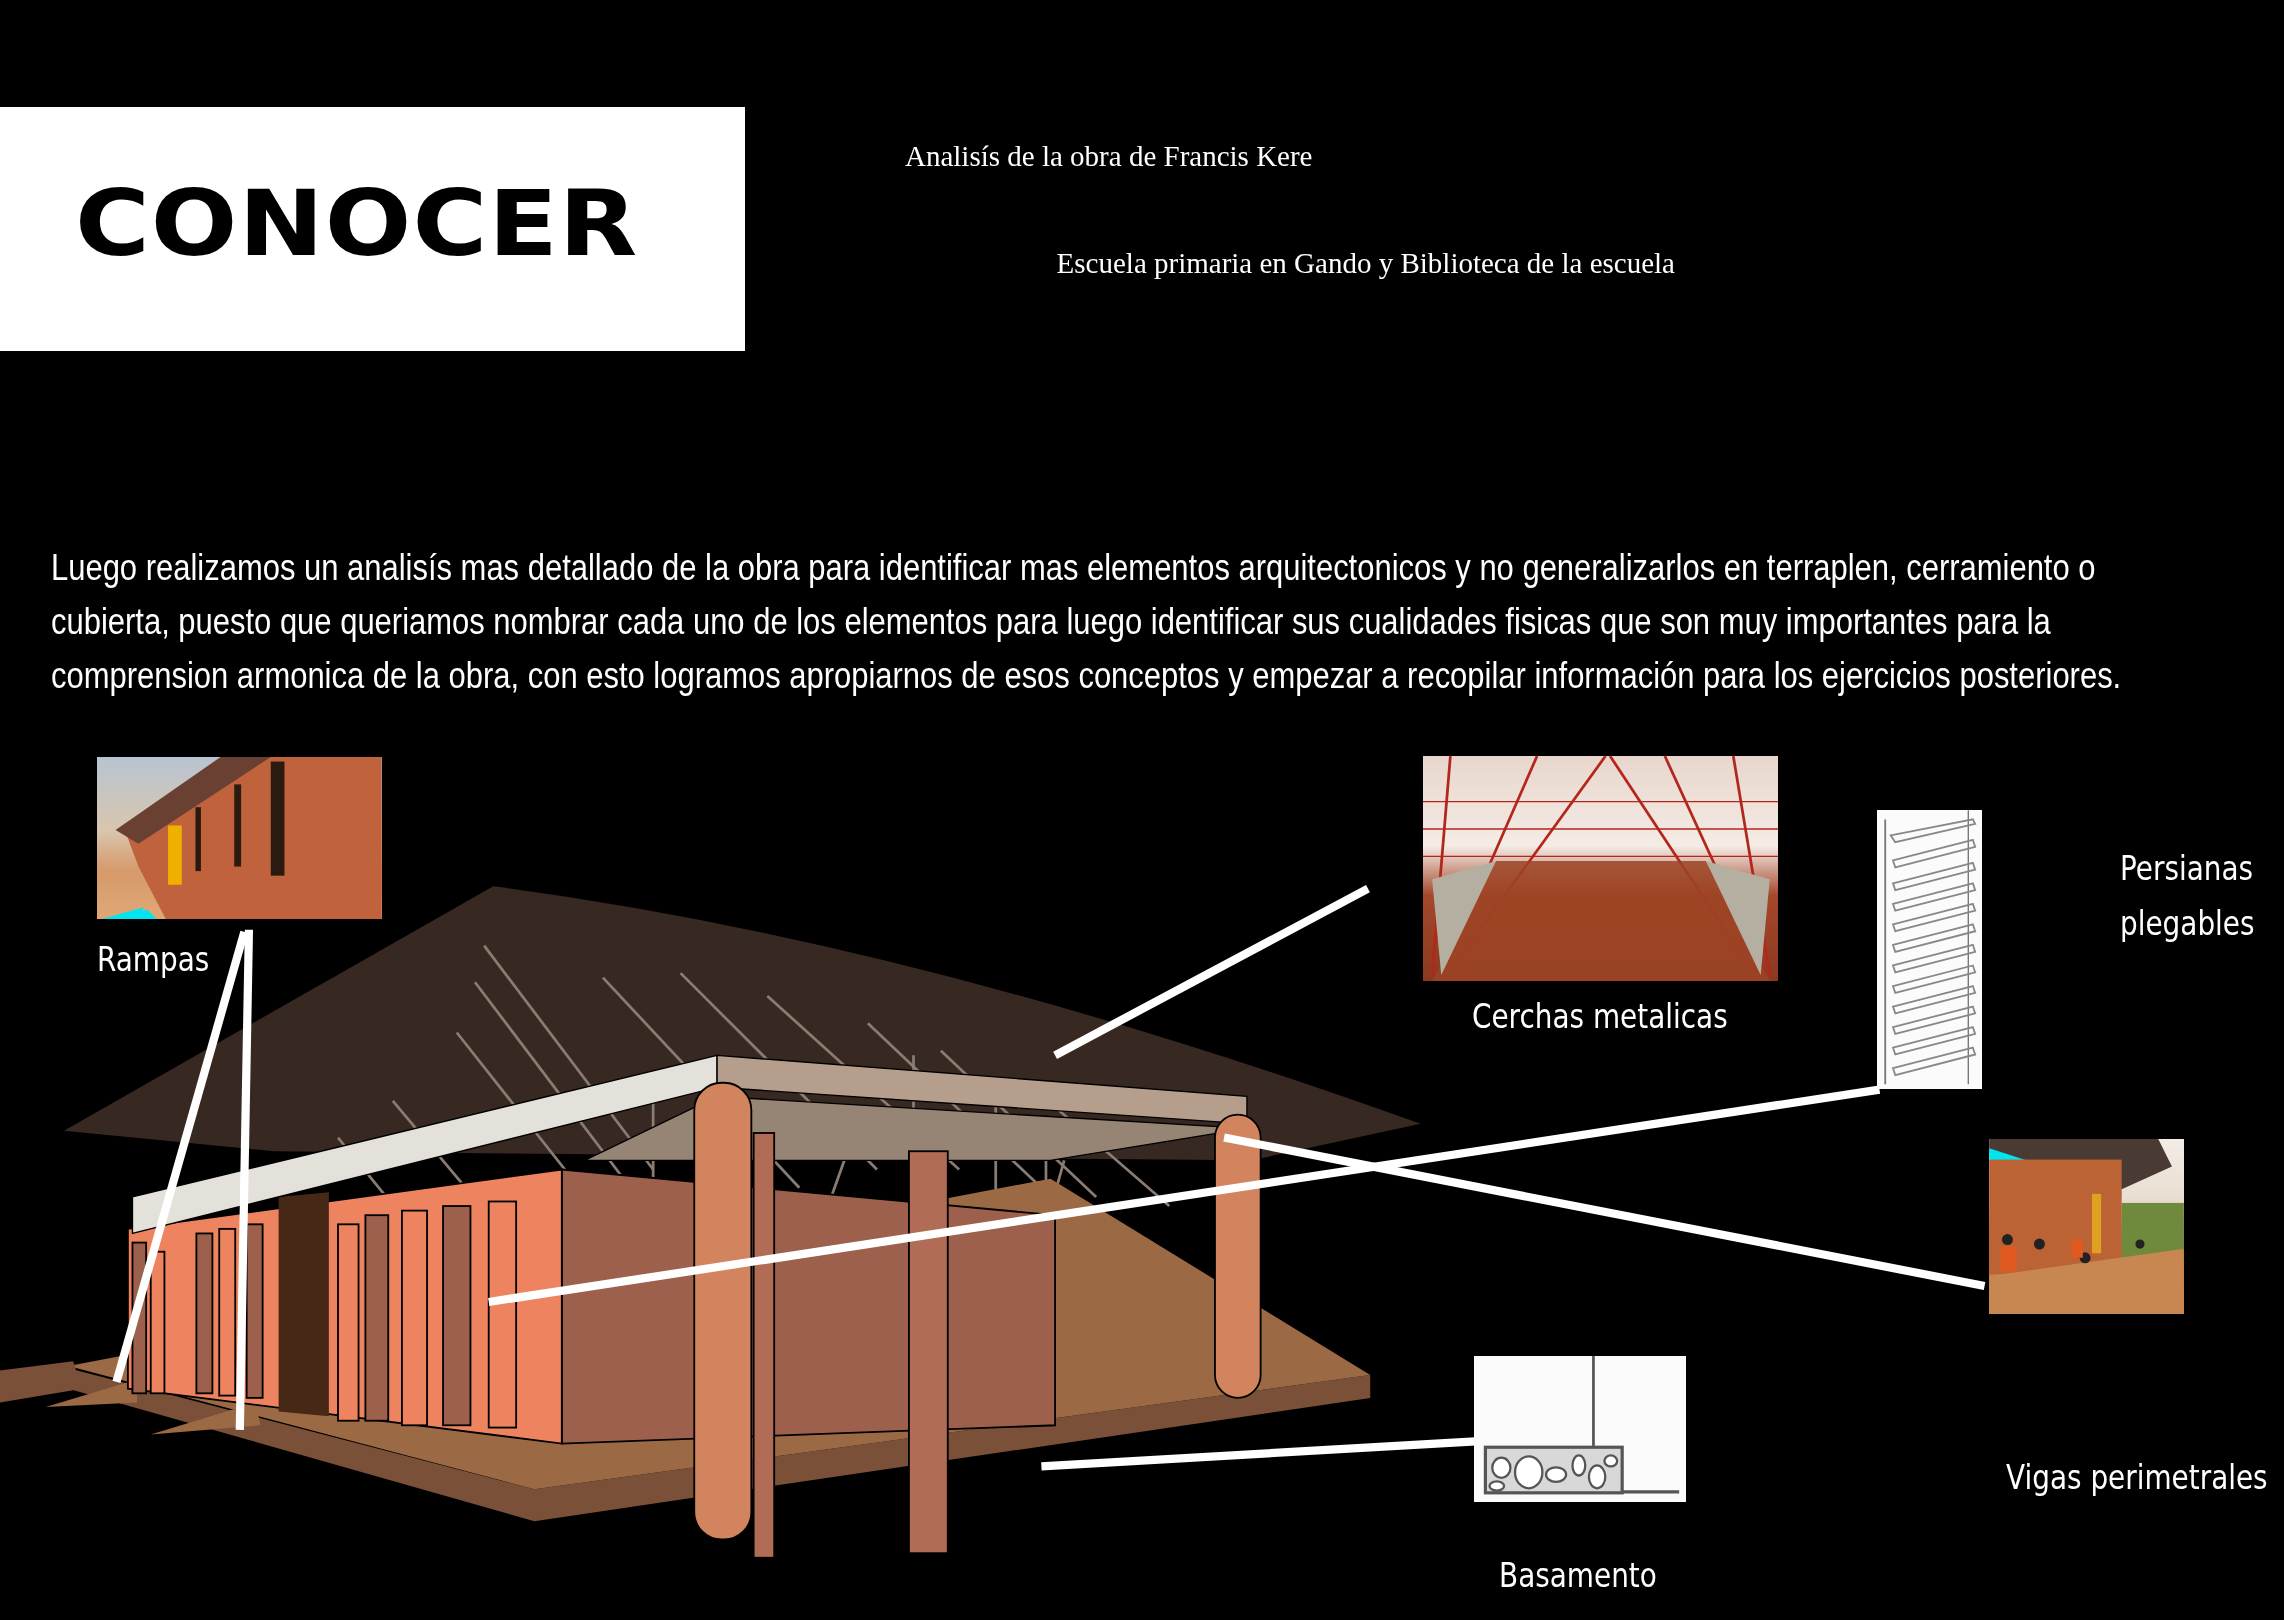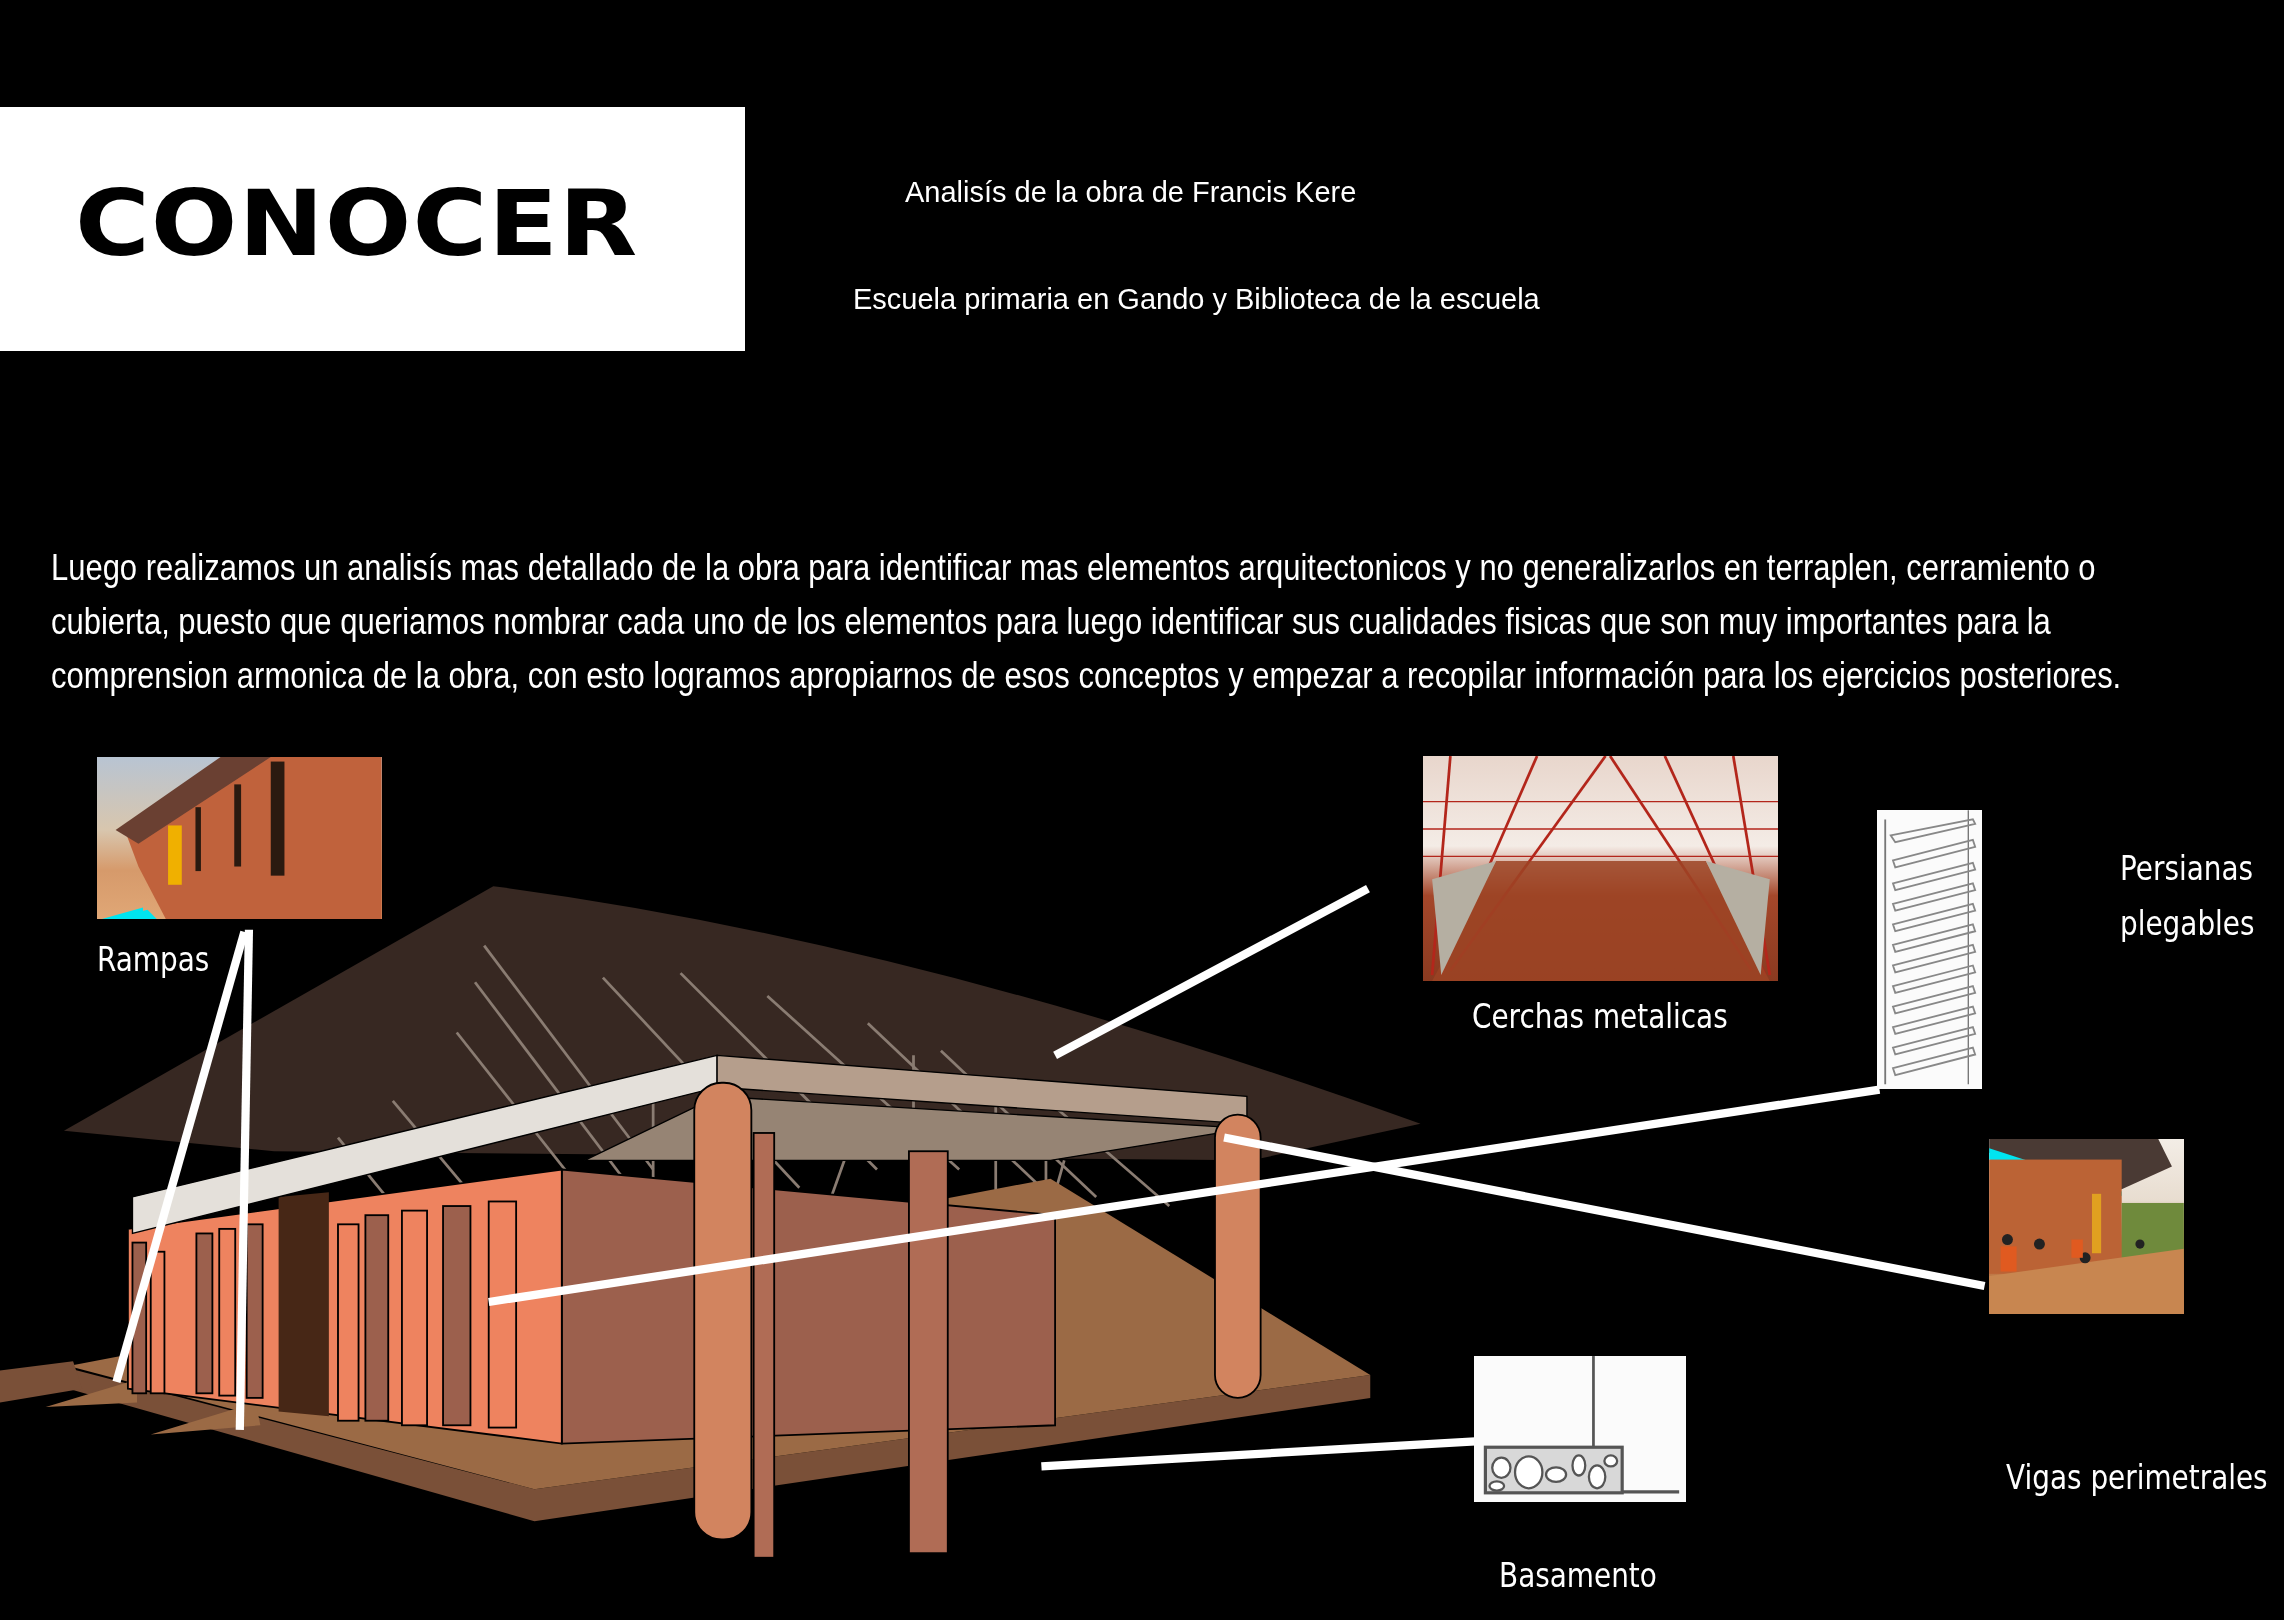--- a/index.html
+++ b/index.html
@@ -1,22 +1,22 @@
 <!DOCTYPE html>
 <html style="font-size:7.3px"><head>
 <meta charset="utf-8">
 <style>
   html, body { margin:0; padding:0; background:#000; }
   body { width:2429px; height:1621px; position:relative; overflow:hidden; font-family:"Liberation Sans", sans-serif; color:#fff; }
   .abs { position:absolute; }
   .title-box { left:0; top:107px; width:745px; height:244px; background:#fff; }
   .title-text { left:75px; top:178px; font-family:"DejaVu Sans", sans-serif; font-weight:bold; font-size:91px; color:#000; letter-spacing:0.9px; transform:scaleX(1.12); transform-origin:left; line-height:1; }
-  .serif { font-family:Liberation Sans, sans-serif; color:#fff;margin-top:36px; }
+  .serif { font-family:Liberation Serif, serif; color:#fff; }
   .subtitle { left:905px; top:140px; font-size:29px; }
-  .project { left:853px; top:244px; font-size:29px; line-height:39px; width:822px; }
+  .project { left:853px; top:244px; font-size:29px; line-height:39px; width:822px;text-align:right; }
   .paragraph { left:51px; top:541px; width:2353px; font-family:"Liberation Sans Narrow", "Liberation Sans", sans-serif; font-size:36px; line-height:54px; transform:scaleX(0.86); transform-origin:left top; width:2741px; }
   .label { font-family:"DejaVu Sans", sans-serif; font-size:34px; transform:scaleX(0.82); transform-origin:left top; white-space:nowrap; line-height:1.2; }
   .photo { overflow:hidden; }
   svg.scene { position:absolute; left:0; top:0; }
 </style>
 </head>
 <body>
 
 <div class="abs title-box"></div>
 <div class="abs title-text">CONOCER</div>

